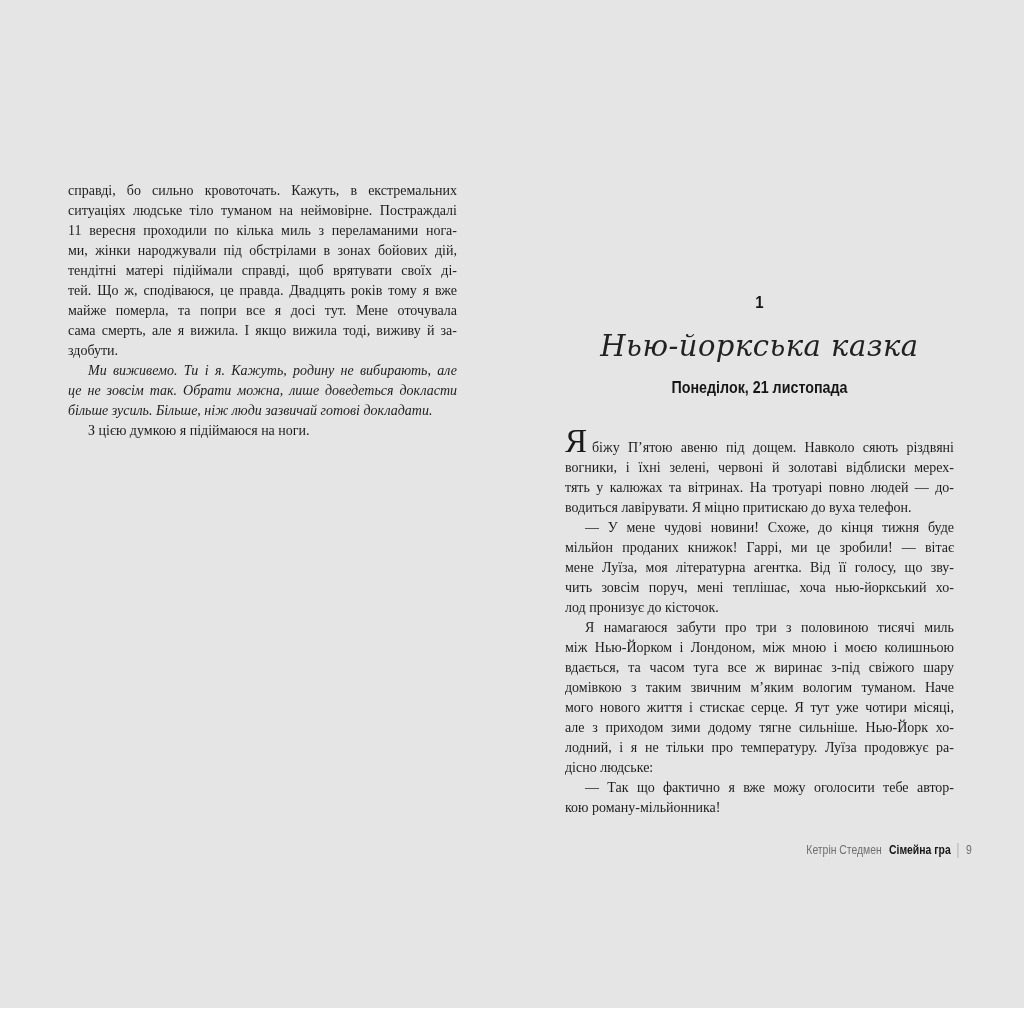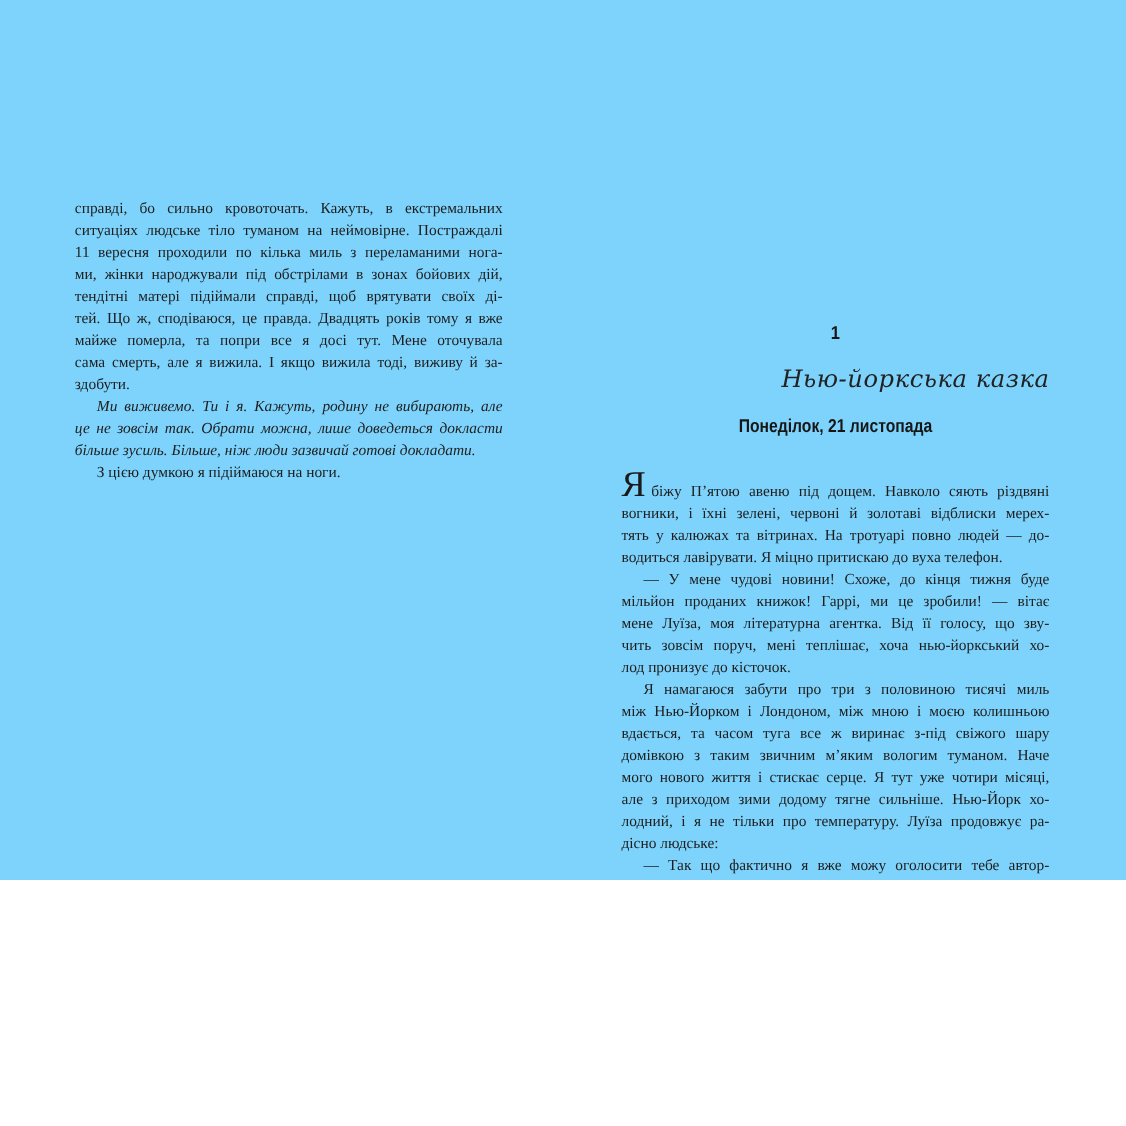--- a/index.html
+++ b/index.html
@@ -3,22 +3,22 @@
 <meta charset="utf-8">
 <style>
   html, body {
     margin: 0;
     padding: 0;
     background: #ffffff;
   }
   #page {
     position: relative;
     width: 1024px;
-    height: 800px;
-    background: #7dd3fc;
+    height: 1008px;
+    background: #e5e5e5;
     overflow: hidden;
     font-family: "Liberation Serif", serif;
     color: #1d1d1d;
   }
   .textblock {
     position: absolute;
     width: 389px;
     font-size: 14px;
     line-height: 20px;
   }
@@ -56,25 +56,24 @@
     font-family: "Liberation Sans", sans-serif;
     font-weight: bold;
     font-size: 17px;
     line-height: 17px;
     transform: scaleX(0.88);
   }
   #chapter-title {
     top: 326px;
     font-family: "DejaVu Serif", cursive, serif;
     font-style: italic;
-    font-size: 22px;
+    font-size: 29px;
     line-height: 40px;
     letter-spacing: 0.5px;
     color: #222222;
-    text-align: right;
   }
   #chapter-date {
     top: 379px;
     font-family: "Liberation Sans", sans-serif;
     font-weight: bold;
     font-size: 17px;
     line-height: 18px;
     transform: scaleX(0.84);
   }
   #footer {

